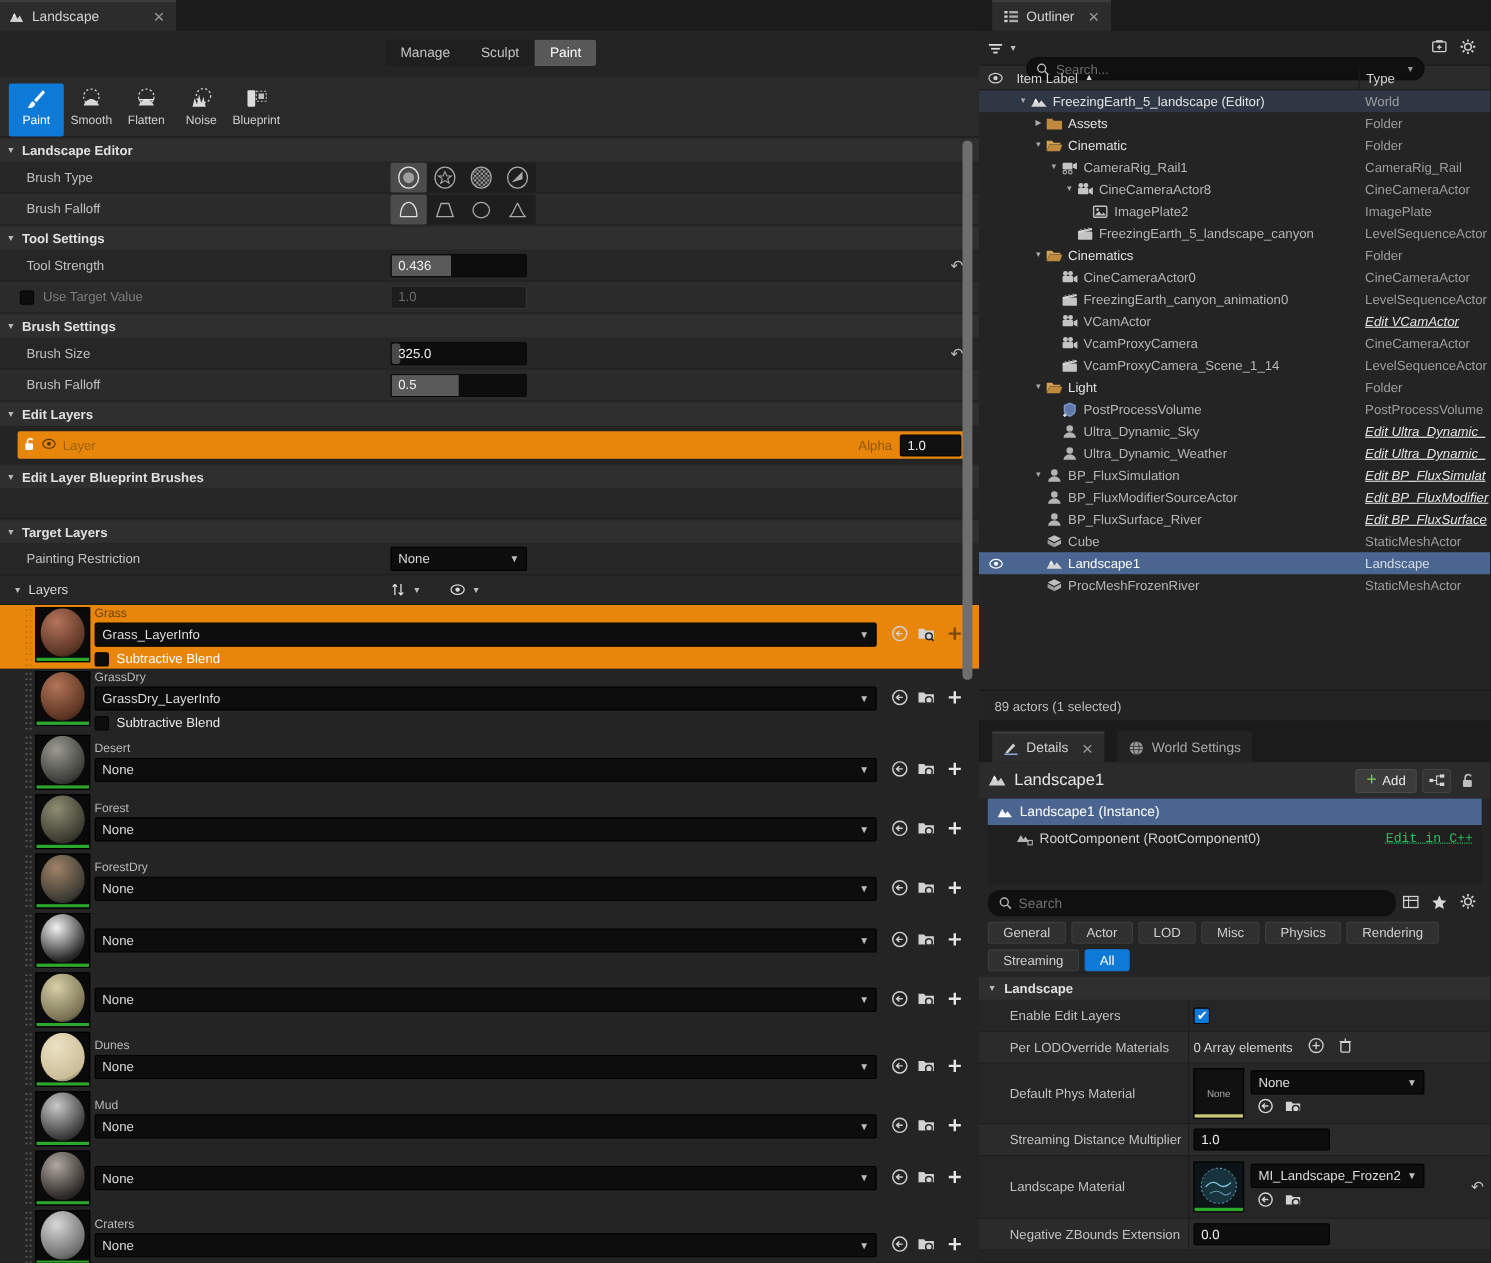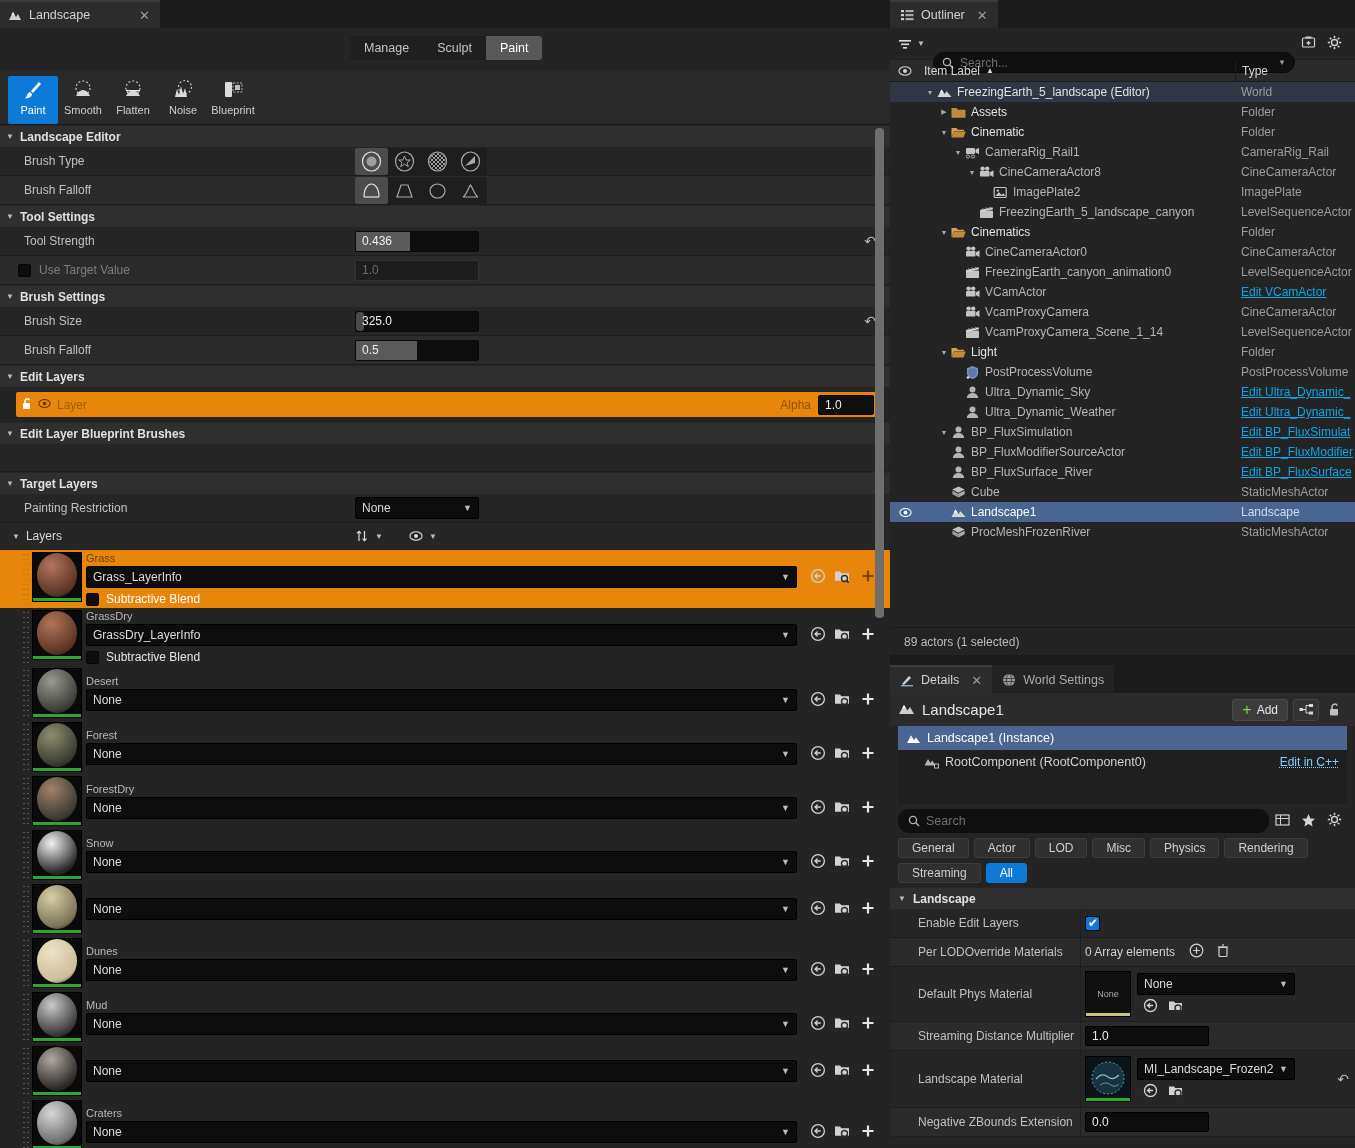--- a/index.html
+++ b/index.html
@@ -136,21 +136,21 @@
 
   
   #left-scroll{ position:absolute; right:6px; top:128px; width:9px; height:490px; background:#6e6e6e; border-radius:4px; }
 
   
   #right-col{ left:890px; top:0; width:465px; height:1148px; background:#1b1b1b; }
 
   .r-tabstrip{ height:28px; background:#1b1b1b; display:flex; align-items:stretch; }
   .r-tab{
     display:flex; align-items:center; padding:0 10px; background:#2c2c2c;
-    border-top:2px solid #3c3c3c; font-size:12.5px; color:#d2d2d2; cursor:pointer;
+    border-top:2px solid #3c3c3c; font-size:12.5px; color:#d2d2d2; cursor:pointer;margin-left:12px;
   }
   .r-tab.inactive{ background:#232323; border-top:2px solid #232323; color:#a8a8a8;}
   .r-tab .ti{ margin-right:7px; display:flex; }
   .r-tab .tx{ margin-left:12px; color:#9a9a9a; font-size:13px;}
 
   .outl-toolbar{ height:31px; background:#242424; display:flex; align-items:center; padding:0 8px; }
   .filt{ display:flex; align-items:center; margin-right:8px; cursor:pointer;}
   .searchbox{
     flex:1; height:21px; background:#101010; border-radius:11px; display:flex;
     align-items:center; padding:0 8px; border:1px solid #0b0b0b;margin-top:38px;
@@ -163,21 +163,21 @@
   .col-hdr .c1{ flex:1; font-size:12px; color:#d6d6d6; display:flex; align-items:center; padding-left:4px;}
   .col-hdr .c2{ width:120px; font-size:12px; color:#d6d6d6; padding-left:6px; border-left:1px solid #1b1b1b; height:100%; display:flex; align-items:center;}
 
   #outliner-tree{ height:545px; overflow:hidden; background:#242424; }
   .tr{ height:20px; display:flex; align-items:center; font-size:12px; color:#b6b6b6; }
   .tr.world{ background:#2f3744; color:#c9c9c9; }
   .tr.sel{ background:#4a6590; color:#fff; }
   .tr .eyec{ width:30px; display:flex; justify-content:center; align-items:center;}
   .tr .nm{ flex:1; display:flex; align-items:center; overflow:hidden; white-space:nowrap;}
   .tr .ty{ width:120px; font-size:12px; color:#9d9d9d; padding-left:6px; white-space:nowrap; overflow:hidden;}
-  .tr .ty.link{ color:#0ea5e9; text-decoration:underline; }
+  .tr .ty.link{ color:#e5e5e5; text-decoration:underline;font-style:italic; }
   .tr.sel .ty{ color:#d6dde8; }
   .tr .arw{ width:12px; font-size:7px; color:#a8a8a8; text-align:center; flex:0 0 12px;}
   .tr .ic{ width:17px; flex:0 0 17px; display:flex; align-items:center; justify-content:center; margin-right:4px;}
   .tr.bold .nm{ color:#e2e2e2; }
 
   .actors-bar{ height:28px; background:#232323; display:flex; align-items:center; padding-left:14px; font-size:12px; color:#bdbdbd; border-top:1px solid #1a1a1a;}
 
   #details-panel{ background:#242424; }
   .det-title{ height:33px; display:flex; align-items:center; padding:0 8px; background:#2b2b2b;}
   .det-title .nm{ flex:1; font-size:15px; color:#e6e6e6; margin-left:7px;}
@@ -185,21 +185,21 @@
     height:22px; background:#3c3c3c; border:1px solid #4a4a4a; border-radius:3px;
     display:flex; align-items:center; padding:0 9px; font-size:12px; color:#e8e8e8; cursor:pointer;
   }
   .sqbtn{ width:26px; height:22px; background:#333; border:1px solid #444; border-radius:3px; display:flex; align-items:center; justify-content:center; margin-left:5px; cursor:pointer;}
   .lockbtn{ width:24px; height:22px; display:flex; align-items:center; justify-content:center; margin-left:4px; cursor:pointer;}
 
   .comp-box{ margin:0 8px; background:#1f1f1f; height:78px; }
   .comp-row{ height:24px; display:flex; align-items:center; padding-left:8px; font-size:12.5px; color:#d0d0d0;}
   .comp-row.sel{ background:#4a6590; color:#fff; }
   .comp-row .ic{ margin-right:6px; display:flex; }
-  .comp-row .eic{ font-size:12px; color:#7dd3fc; text-decoration:underline dotted; margin-left:auto; margin-right:8px;}
+  .comp-row .eic{ font-size:12px; color:#22c55e; text-decoration:underline dotted; margin-left:auto; margin-right:8px;font-family:Liberation Mono, monospace;}
 
   .det-search{ height:34px; display:flex; align-items:center; padding:0 8px; }
   .det-search .sb{ flex:1; height:24px; background:#101010; border-radius:11px; display:flex; align-items:center; padding:0 10px; }
   .det-search .sb .sp{ flex:1; font-size:12.5px; color:#6f6f6f; padding-left:6px;}
 
   .chips{ padding:0 8px 4px 8px; display:flex; flex-wrap:wrap; gap:5px;}
   .chip{
     height:20px; padding:0 13px; background:#303030; border:1px solid #3d3d3d;
     border-radius:3px; font-size:12px; color:#cfcfcf; display:flex; align-items:center; cursor:pointer;
   }
@@ -651,21 +651,20 @@
             </div>
           </div>
         </div>
         <div class="layer-item">
           <div class="dots"></div>
           <div class="thumb">
             <div class="sphere" style="background:radial-gradient(circle at 36% 28%, #f2f2f2 0%, #2a2a2a 72%, #0b0b0b 100%)"></div>
             <div class="gbar"></div>
           </div>
           <div class="layer-body">
-            <div class="layer-name">Snow</div>
             <div class="layer-ctl">
               <div class="combo">
                 <span class="cv">None</span>
                 <span class="cd">▼</span>
               </div>
               <div class="acts">
                 <span><svg width="16" height="16" viewBox="0 0 16 16">
                     <circle cx="8" cy="8" r="6.4" fill="none" stroke="#d2d2d2" stroke-width="1.3"></circle>
                     <path d="M10.7 8 H5.4 M7.6 5.6 L5 8 L7.6 10.4" stroke="#d2d2d2" stroke-width="1.3" fill="none"></path>
                   </svg></span>

